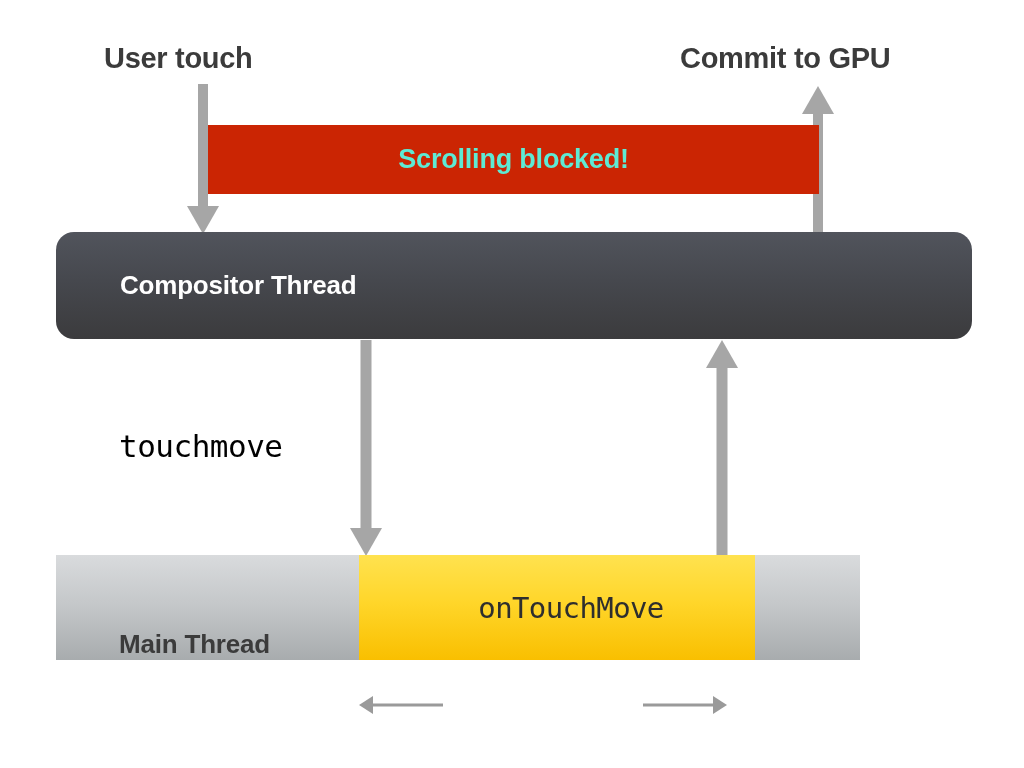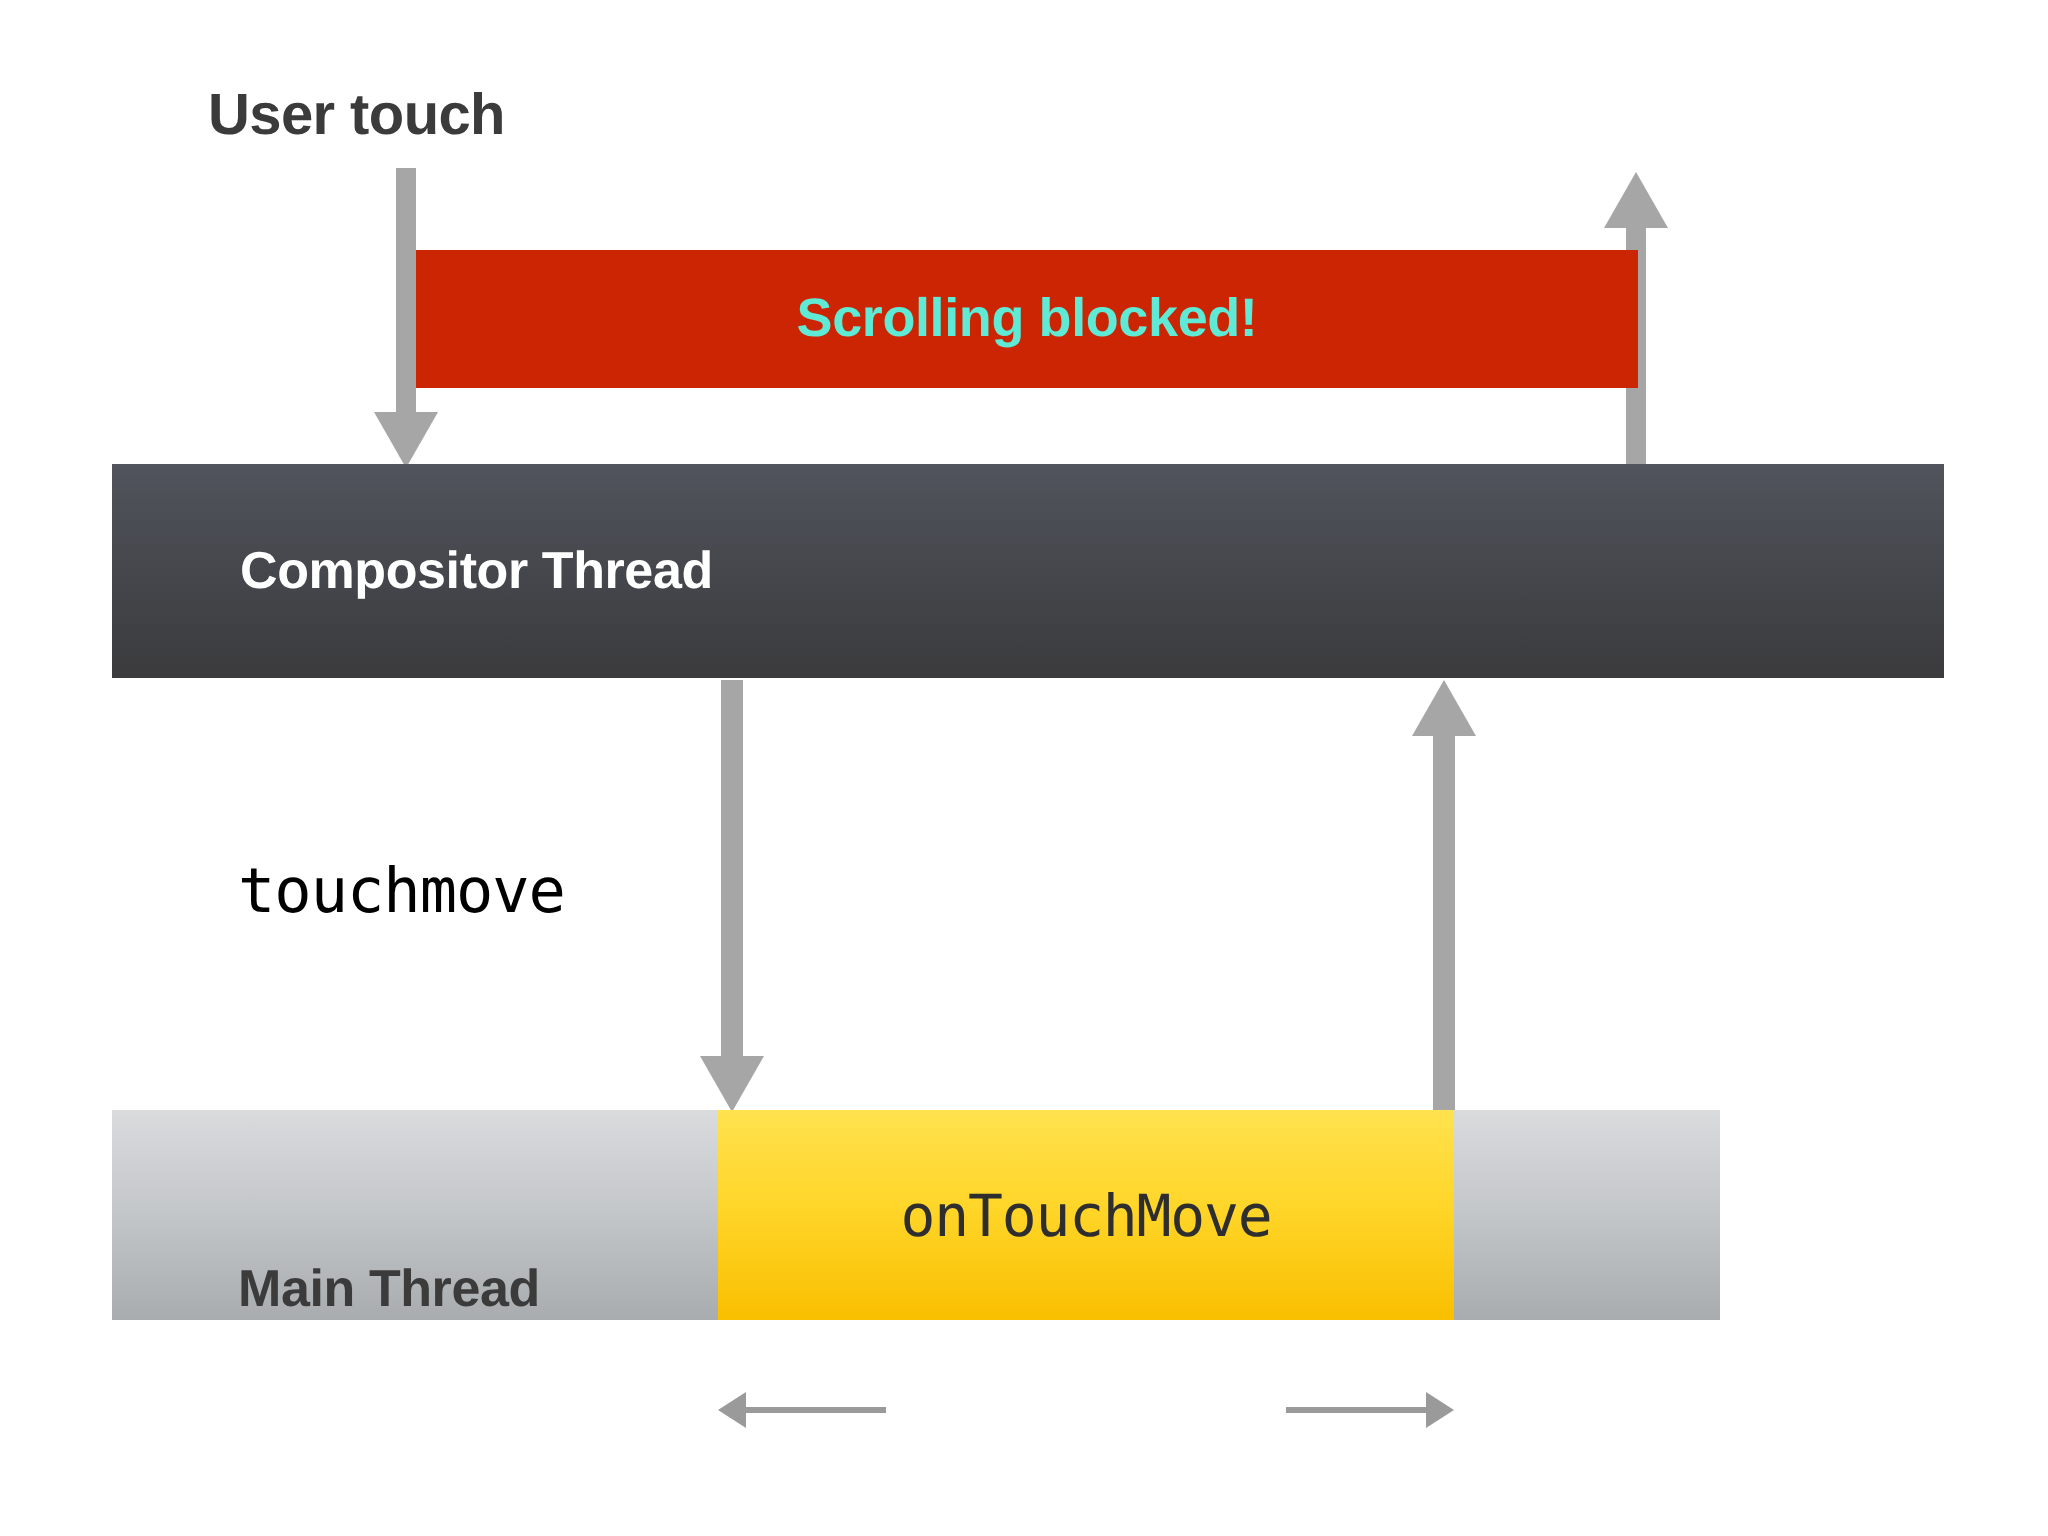--- a/index.html
+++ b/index.html
@@ -110,20 +110,21 @@
   
   #compositor-bar {
     position: absolute;
     left: 56px;
     top: 232px;
     width: 916px;
     height: 107px;
     background: linear-gradient(to bottom, #51545c 0%, #46484e 45%, #3b3b3d 100%);
     display: flex;
     align-items: center;
+    border-radius: 18px;
   }
   #compositor-bar .bar-label {
     font-family: "Liberation Sans", sans-serif;
     font-weight: bold;
     font-size: 26px;
     color: #ffffff;
     margin-left: 64px;
     letter-spacing: -0.2px;
   }
 
@@ -161,20 +162,21 @@
   #ontouchmove-block {
     position: absolute;
     left: 303px;      
     top: 0;
     width: 368px;     
     height: 105px;
     background: linear-gradient(to bottom, #ffe24f 0%, #ffd62a 45%, #f9bf00 100%);
     display: flex;
     align-items: center;
     justify-content: center;
+    padding-left: 28px;
   }
   #ontouchmove-block .block-label {
     font-family: "DejaVu Sans Mono", monospace;
     font-size: 29px;
     color: #2e2e2e;
     letter-spacing: -0.6px;
   }
 
   
   #duration-dim {
@@ -226,20 +228,21 @@
     padding: 0 6px;
   }
 </style>
 </head>
 <body>
 
 <div id="stage">
 
   <div class="callout" id="user-touch-label">User touch</div>
 
+  <div class="callout" id="commit-gpu-label">Commit to GPU</div>
 
   <div class="arrow down" id="arrow-user-touch">
     <div class="shaft"></div>
     <div class="head"></div>
   </div>
 
   <div class="arrow up" id="arrow-commit-gpu">
     <div class="shaft"></div>
     <div class="head"></div>
   </div>

